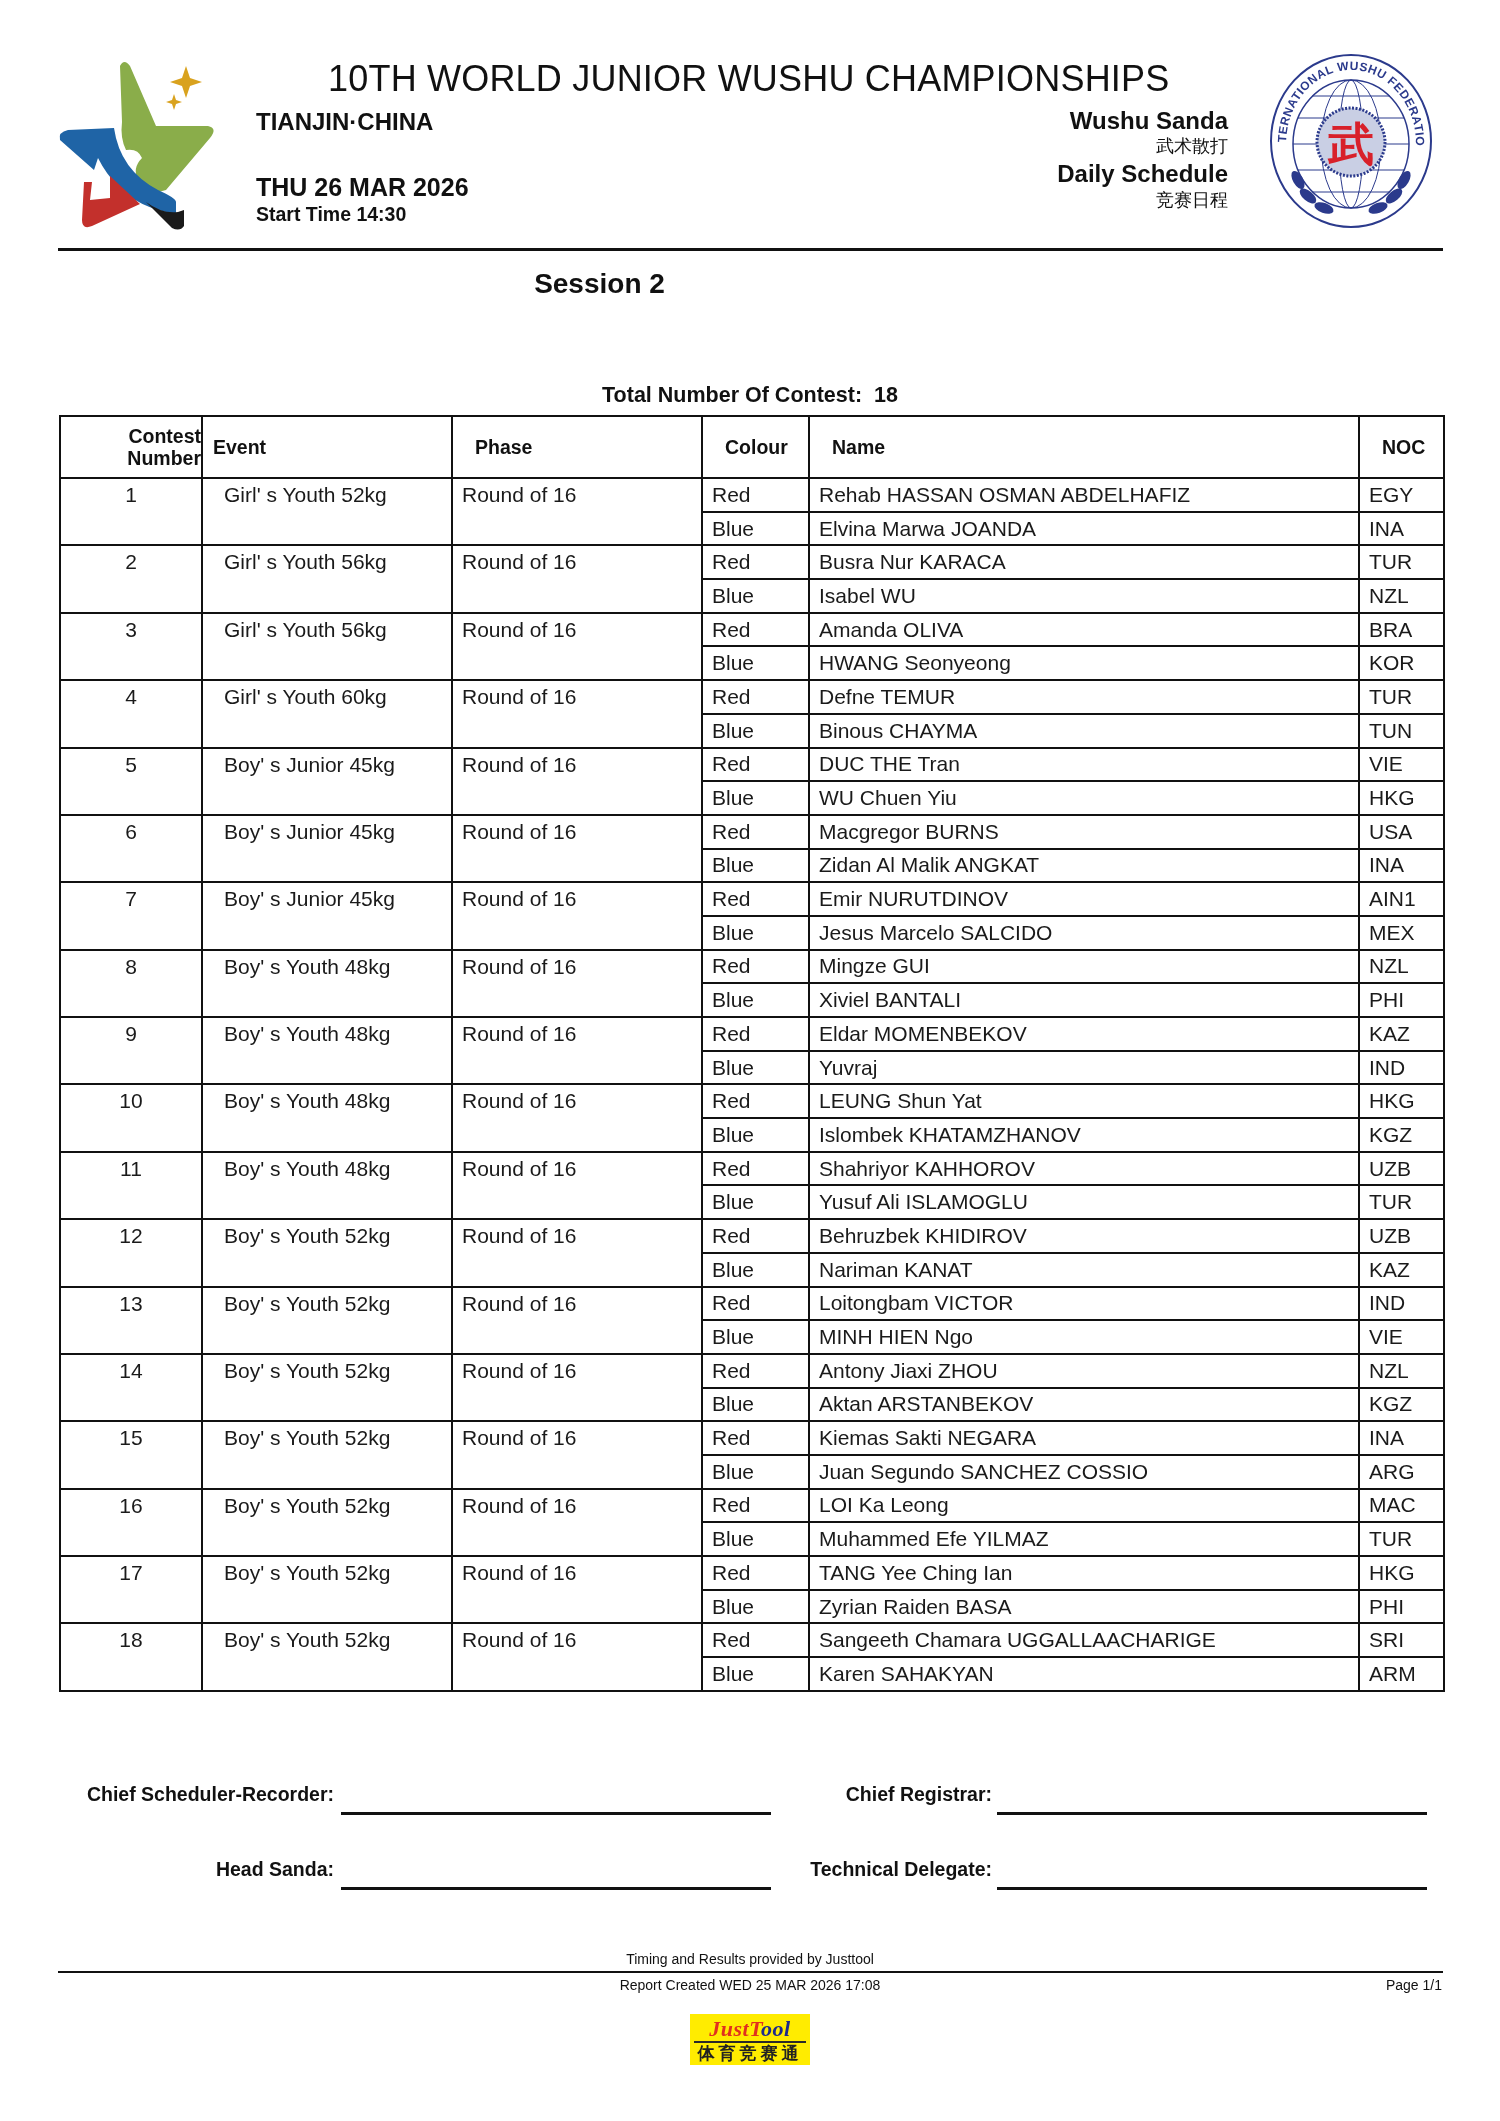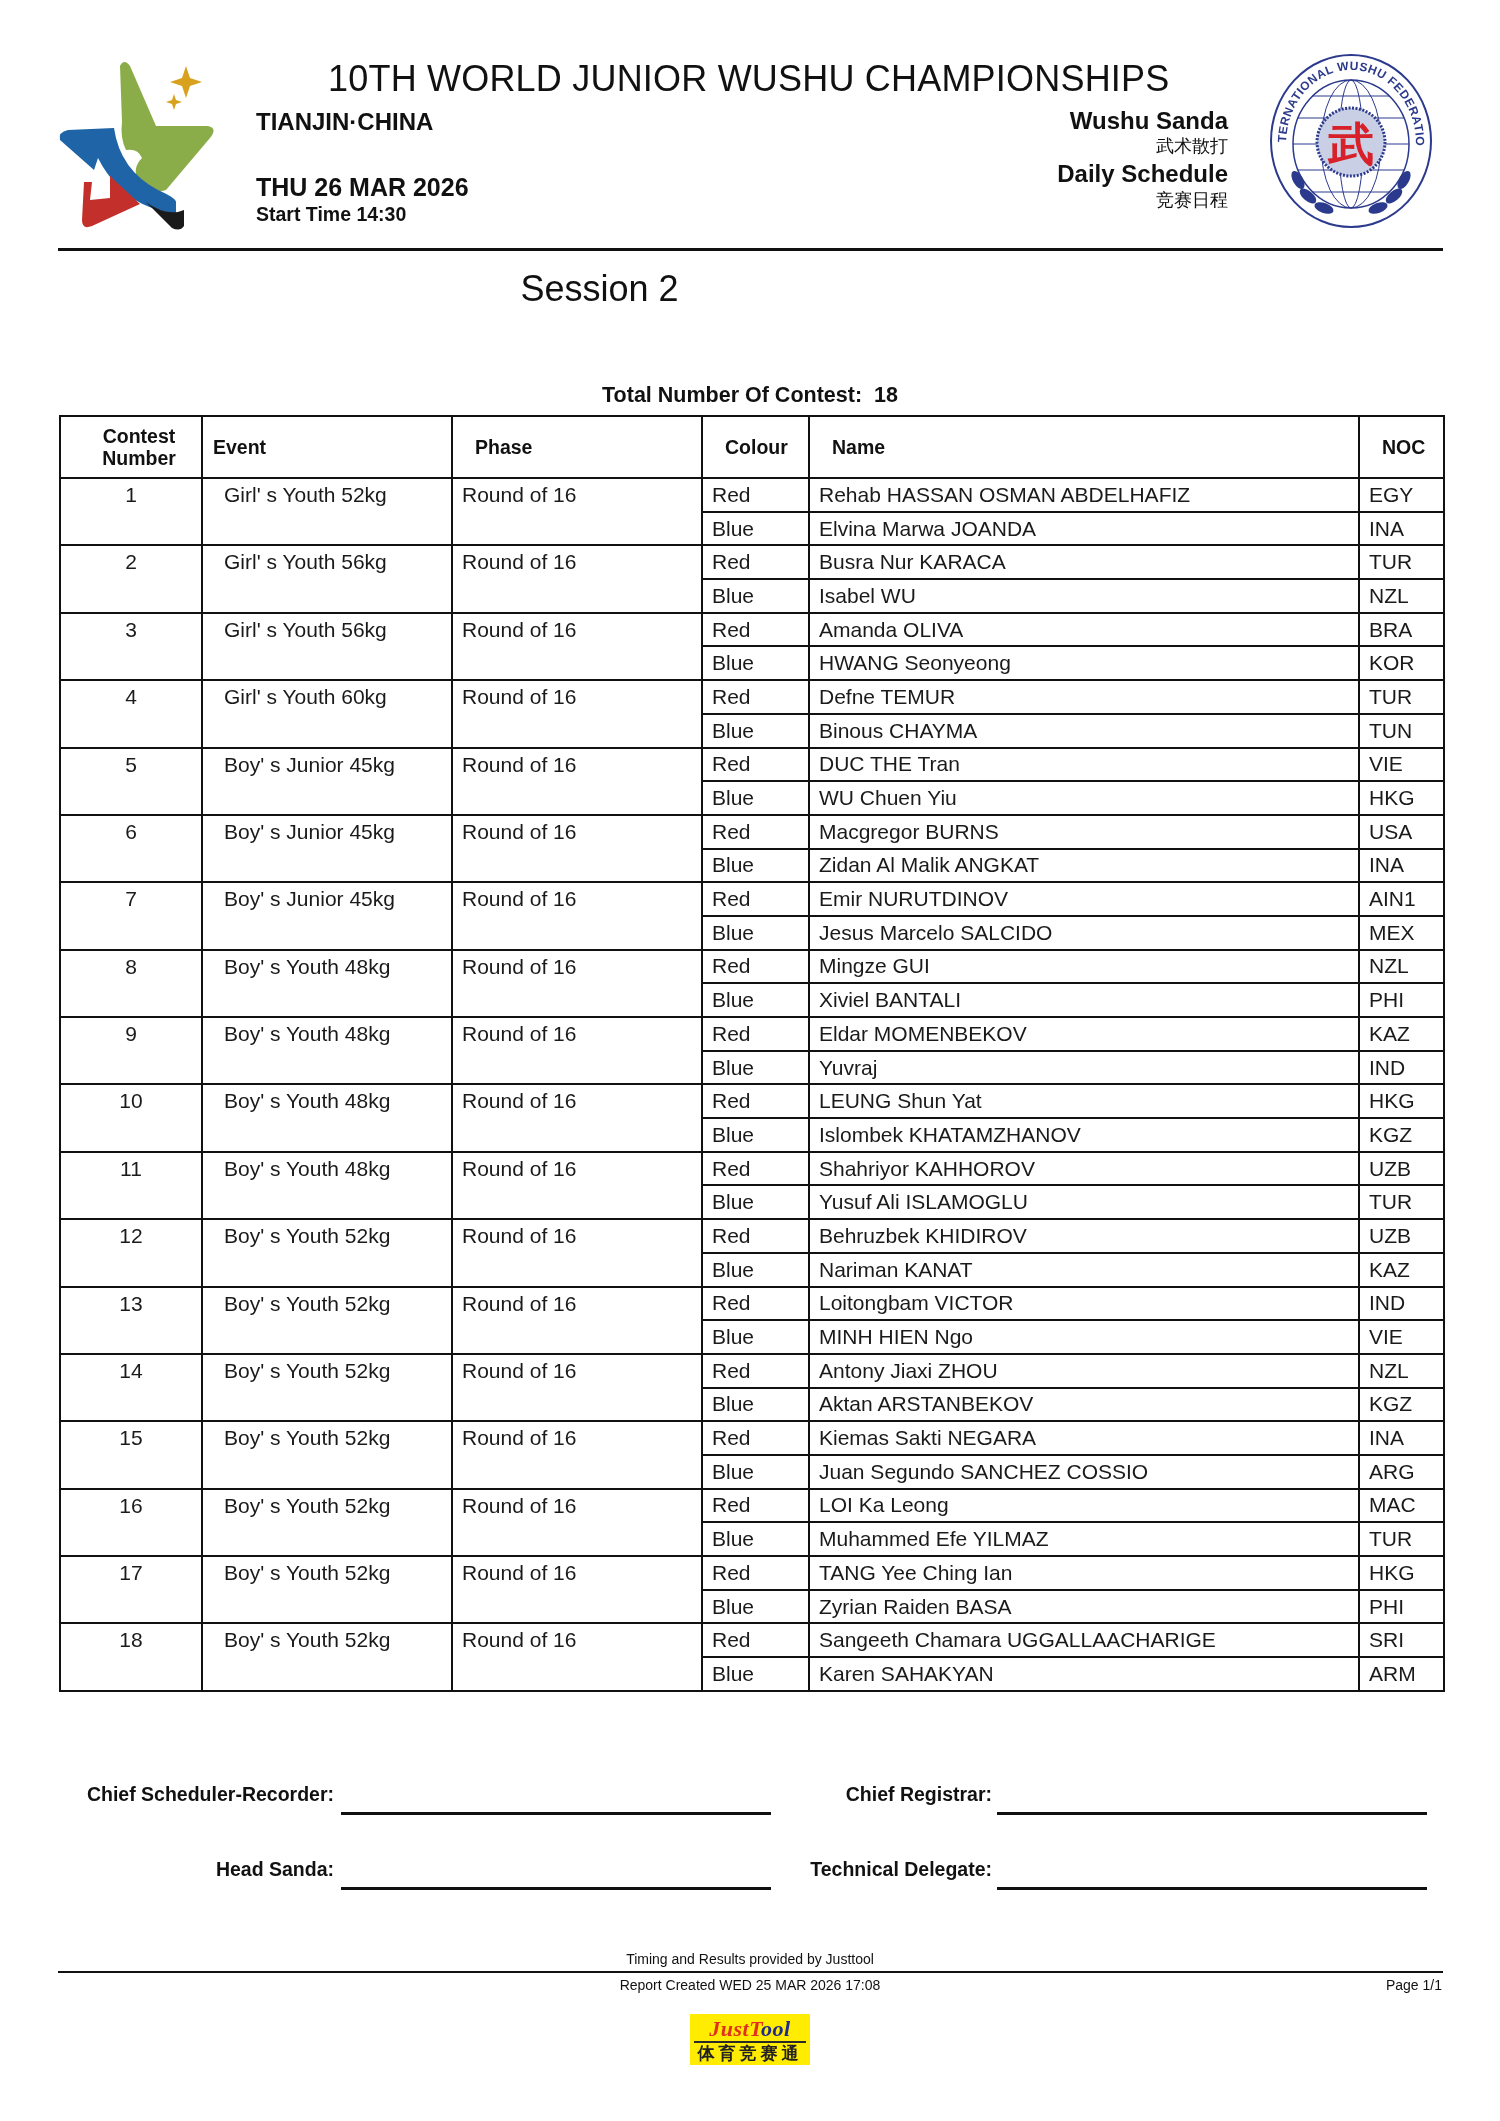--- a/index.html
+++ b/index.html
@@ -13,28 +13,28 @@
   .date { left: 256px; top: 173px; font-size: 25px; font-weight: bold; white-space: nowrap; }
   .start-time { left: 256px; top: 203px; font-size: 19.5px; font-weight: bold; white-space: nowrap; }
   .right-block { right: 272px; top: 107px; text-align: right; }
   .discipline { font-size: 24px; font-weight: bold; line-height: 28px; white-space: nowrap; }
   .discipline-cn { font-size: 18px; line-height: 22px; white-space: nowrap; font-family: "DejaVu Sans", sans-serif; }
   .doc-type { font-size: 24px; font-weight: bold; line-height: 30px; margin-top: 2px; white-space: nowrap; }
   .doc-type-cn { font-size: 18px; line-height: 22px; white-space: nowrap; font-family: "DejaVu Sans", sans-serif; }
   .emblem { left: 1268px; top: 52px; width: 166px; height: 178px; }
   .header-rule { left: 58px; top: 248px; width: 1385px; height: 3px; background: #111; }
 
-  .session { left: 0; width: 1199px; top: 268px; text-align: center; font-size: 36px; font-weight: normal; }
+  .session { left: 0; width: 1199px; top: 268px; text-align: center; font-size: 28px; font-weight: bold; }
   .total { left: 0; width: 1500px; top: 383px; text-align: center; font-size: 21.5px; font-weight: bold; white-space: pre; }
 
   
   .schedule { left: 59px; top: 415px; width: 1384px; border-collapse: collapse; table-layout: fixed; }
   .schedule th, .schedule td { border: 2px solid #111; padding: 0; vertical-align: middle; overflow: hidden; white-space: nowrap; }
   .schedule th { height: 60px; font-size: 19.5px; font-weight: bold; text-align: left; padding-left: 22px; line-height: 22px; }
-  .schedule th.c-num { text-align: center; padding-left: 16px; }
+  .schedule th.c-num { text-align: right; padding-left: 16px; }
   .schedule th.c-event { padding-left: 10px; }
   .schedule td { height: 31.7px; font-size: 21px; font-family: "Liberation Sans", sans-serif; color: #1a1a1a; }
   .schedule td.num { text-align: center; vertical-align: top; padding-top: 4px; }
   .schedule td.event { padding-left: 21px; vertical-align: top; padding-top: 4px; margin-left: 35px; }
   .schedule td.phase { padding-left: 9px; vertical-align: top; padding-top: 4px; }
   .schedule td.colour, .schedule td.name, .schedule td.noc { padding-left: 9px; }
   col.w-num { width: 142px; } col.w-event { width: 250px; } col.w-phase { width: 250px; }
   col.w-colour { width: 107px; } col.w-name { width: 550px; } col.w-noc { width: 85px; }
 
   

